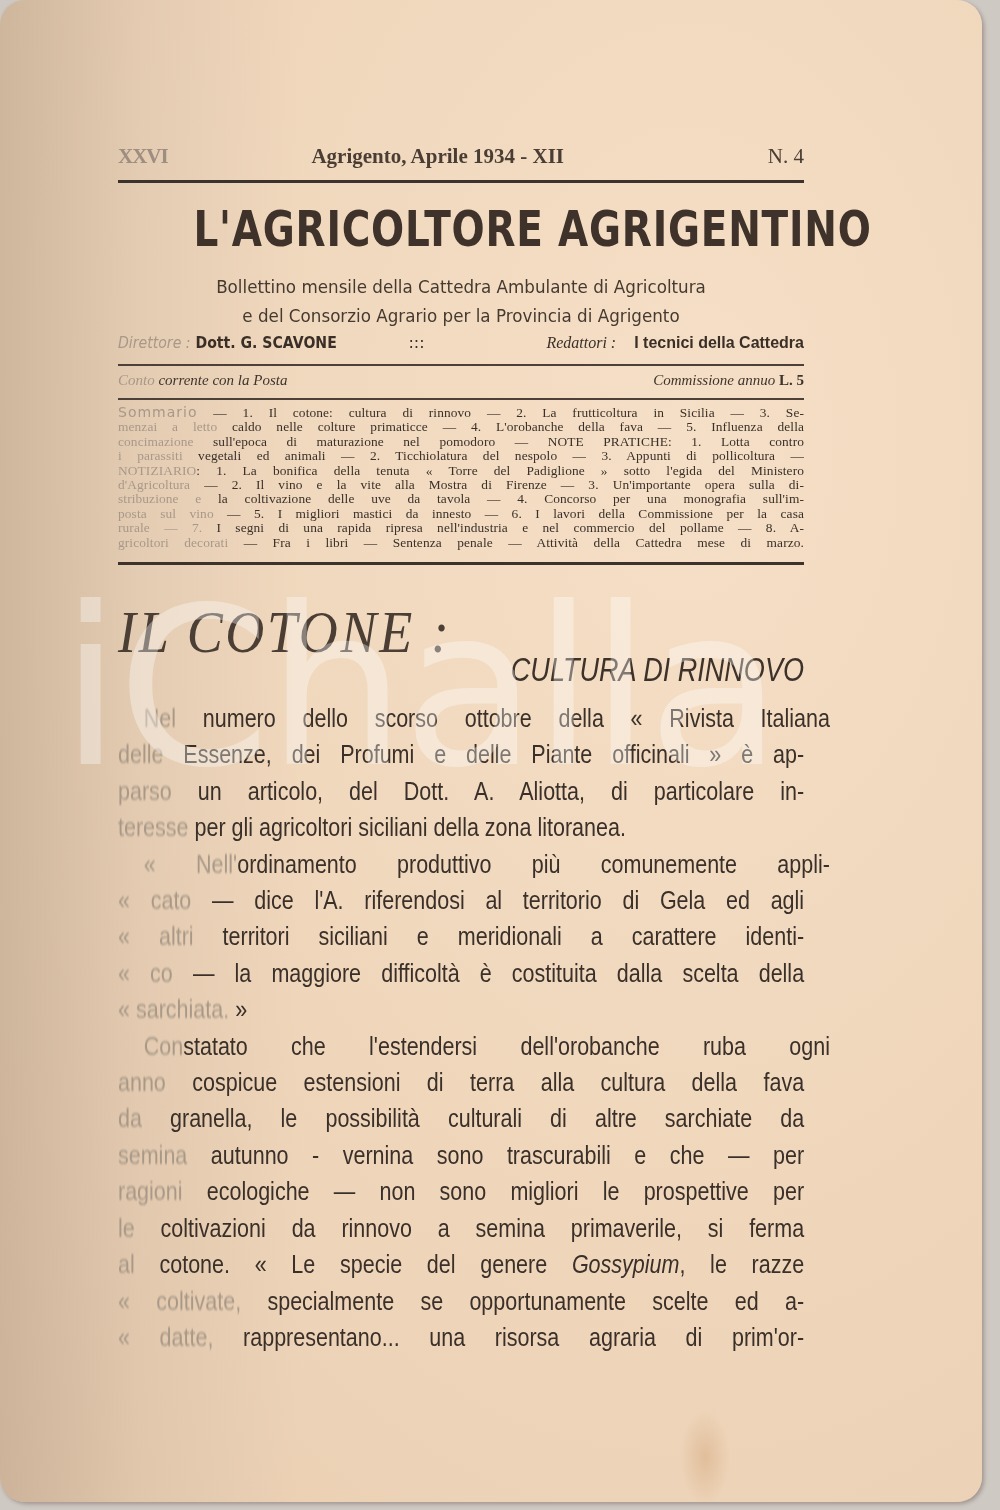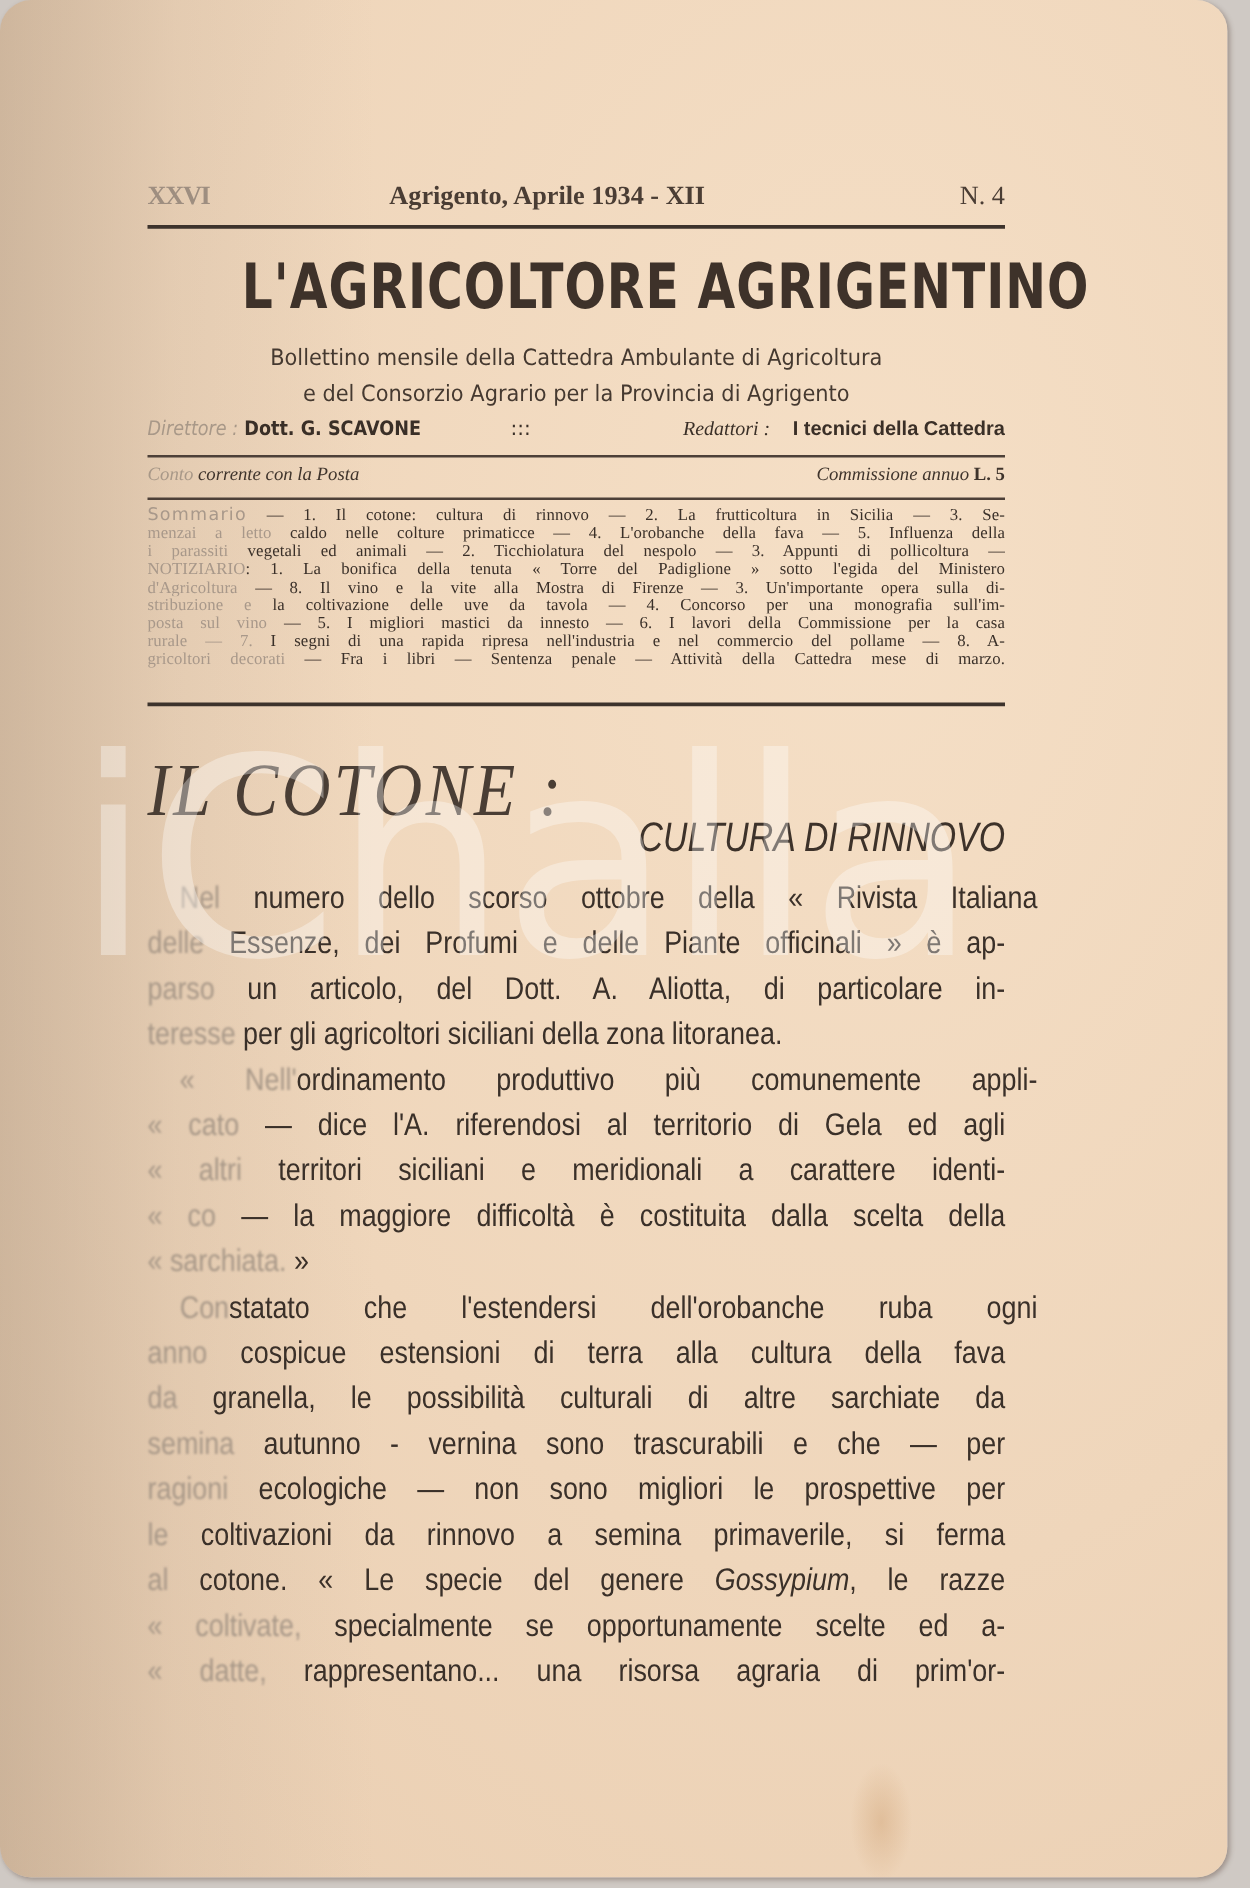--- a/index.html
+++ b/index.html
@@ -141,23 +141,24 @@
     <span>
       <span>Commissione annuo</span>
       <span class="amt">L. 5</span>
     </span>
   </div>
   <div class="rule-thin" style="top:398px;"></div>
 
   <div class="inner summary" id="summary">
       <span class="line"><span class="blur lead">Sommario</span><span> — 1. Il cotone: cultura di rinnovo — 2. La frutticoltura in Sicilia — 3. Se-</span></span>
       <span class="line"><span class="blur">menzai a letto</span><span> caldo nelle colture primaticce — 4. L'orobanche della fava — 5. Influenza della</span></span>
+      <span class="line"><span class="blur">concimazione</span><span> sull'epoca di maturazione nel pomodoro — NOTE PRATICHE: 1. Lotta contro</span></span>
       <span class="line"><span class="blur">i parassiti</span><span> vegetali ed animali — 2. Ticchiolatura del nespolo — 3. Appunti di pollicoltura —</span></span>
       <span class="line"><span class="blur">NOTIZIARIO</span><span>: 1. La bonifica della tenuta « Torre del Padiglione » sotto l'egida del Ministero</span></span>
-      <span class="line"><span class="blur">d'Agricoltura</span><span> — 8. Il vino e la vite alla Mostra di Firenze — 3. Un'importante opera sulla di-</span></span>
+      <span class="line"><span class="blur">d'Agricoltura</span><span> — 2. Il vino e la vite alla Mostra di Firenze — 3. Un'importante opera sulla di-</span></span>
       <span class="line"><span class="blur">stribuzione e</span><span> la coltivazione delle uve da tavola — 4. Concorso per una monografia sull'im-</span></span>
       <span class="line"><span class="blur">posta sul vino</span><span> — 5. I migliori mastici da innesto — 6. I lavori della Commissione per la casa</span></span>
       <span class="line"><span class="blur">rurale — 7.</span><span> I segni di una rapida ripresa nell'industria e nel commercio del pollame — 8. A-</span></span>
       <span class="line"><span class="blur">gricoltori decorati</span><span> — Fra i libri — Sentenza penale — Attività della Cattedra mese di marzo.</span></span>
     </div>
   <div class="rule-thick" style="top:562px;"></div>
 
   <div class="inner article-title">IL COTONE :</div>
   <div class="inner article-sub">CULTURA DI RINNOVO</div>
   <div class="inner body-text" id="article-body">

